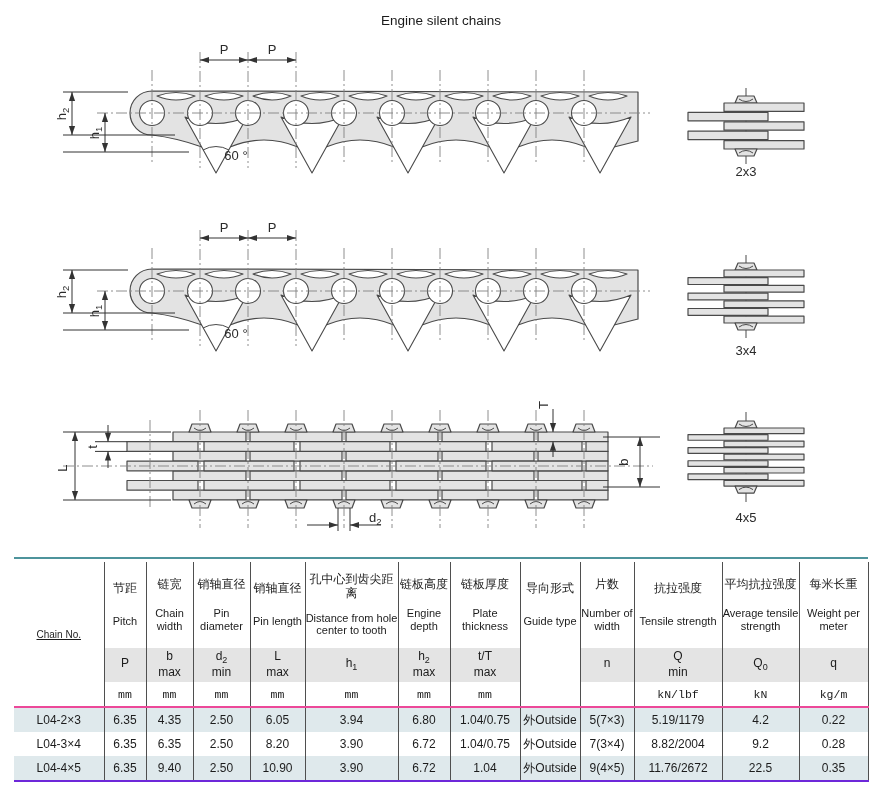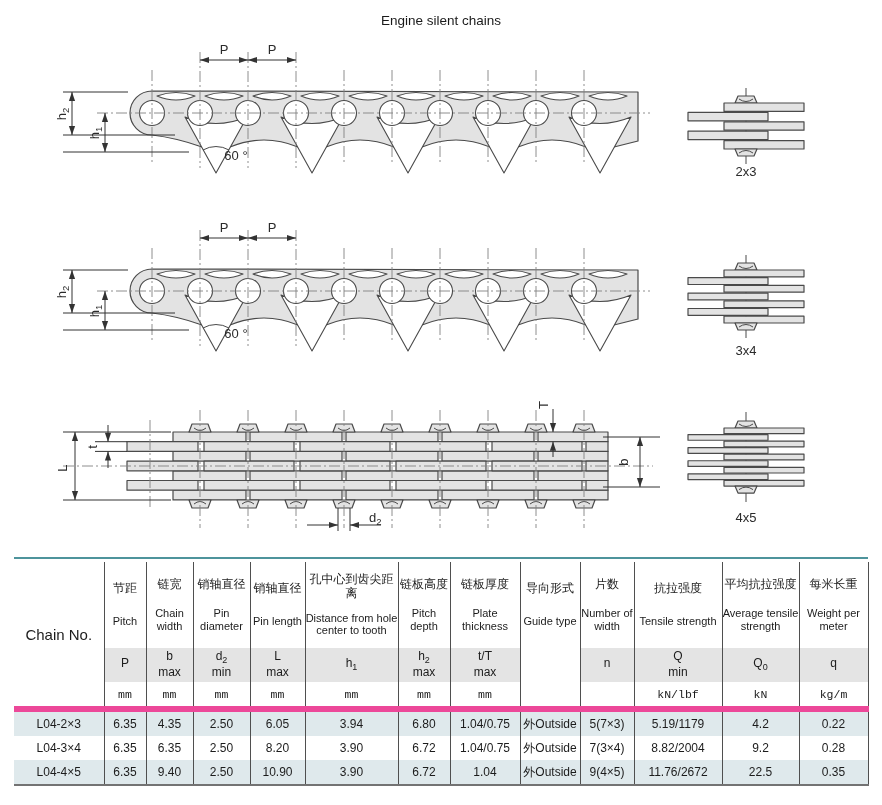--- a/index.html
+++ b/index.html
@@ -20,29 +20,29 @@
   .teal{height:2px;margin-bottom:3px;}
   table.spec{border-collapse:collapse;table-layout:fixed;width:854px;
              font-size:12px;color:#1c1c1c;}
   table.spec th,table.spec td{border-right:1px solid #4f4f4f;padding:0;margin:0;
              text-align:center;font-weight:normal;vertical-align:middle;
              white-space:normal;overflow:hidden;}
   .hwrap{height:86px;display:flex;flex-direction:column;justify-content:space-evenly;
          align-items:center;}
   .cn{font-size:12px;line-height:1.15;}
   .en{font-size:11px;line-height:1.15;}
-  .cno{font-size:15px;}
+  .cno{font-size:10px;text-decoration:underline;}
   tr.symrow td{height:34px;background:#e4e4e4;font-size:12px;line-height:1.15;}
   tr.symrow td.gcell{background:#fff;}
   sub.sb{font-size:9px;}
   tr.unitrow td{height:24px;font-size:11.5px;font-family:Liberation Mono, monospace;}
   tr.datarow td{height:24px;font-size:12px;white-space:nowrap;}
   tr.datarow.stripe td{background:#dfe9ec;}
-  tr.firstdata td{border-top:6px solid #ec4899;}
-  tr.lastdata td{border-bottom:2px solid #737373;}
+  tr.firstdata td{border-top:2px solid #ec4899;}
+  tr.lastdata td{border-bottom:2px solid #6d28d9;}
 </style>
 </head>
 <body>
 
 <div class="page">
 
   <div class="title">Engine silent chains</div>
 
   <svg style="left:55px;top:40px" width="600" height="150" viewBox="0 0 600 150">
     <g>
@@ -313,21 +313,21 @@
             </th>
         <th>
               <div class="hwrap">
                 <div class="cn">孔中心到齿尖距离</div>
                 <div class="en">Distance from hole center to tooth</div>
               </div>
             </th>
         <th>
               <div class="hwrap">
                 <div class="cn">链板高度</div>
-                <div class="en">Pitch depth</div>
+                <div class="en">Engine depth</div>
               </div>
             </th>
         <th>
               <div class="hwrap">
                 <div class="cn">链板厚度</div>
                 <div class="en">Plate thickness</div>
               </div>
             </th>
         <th>
               <div class="hwrap">

